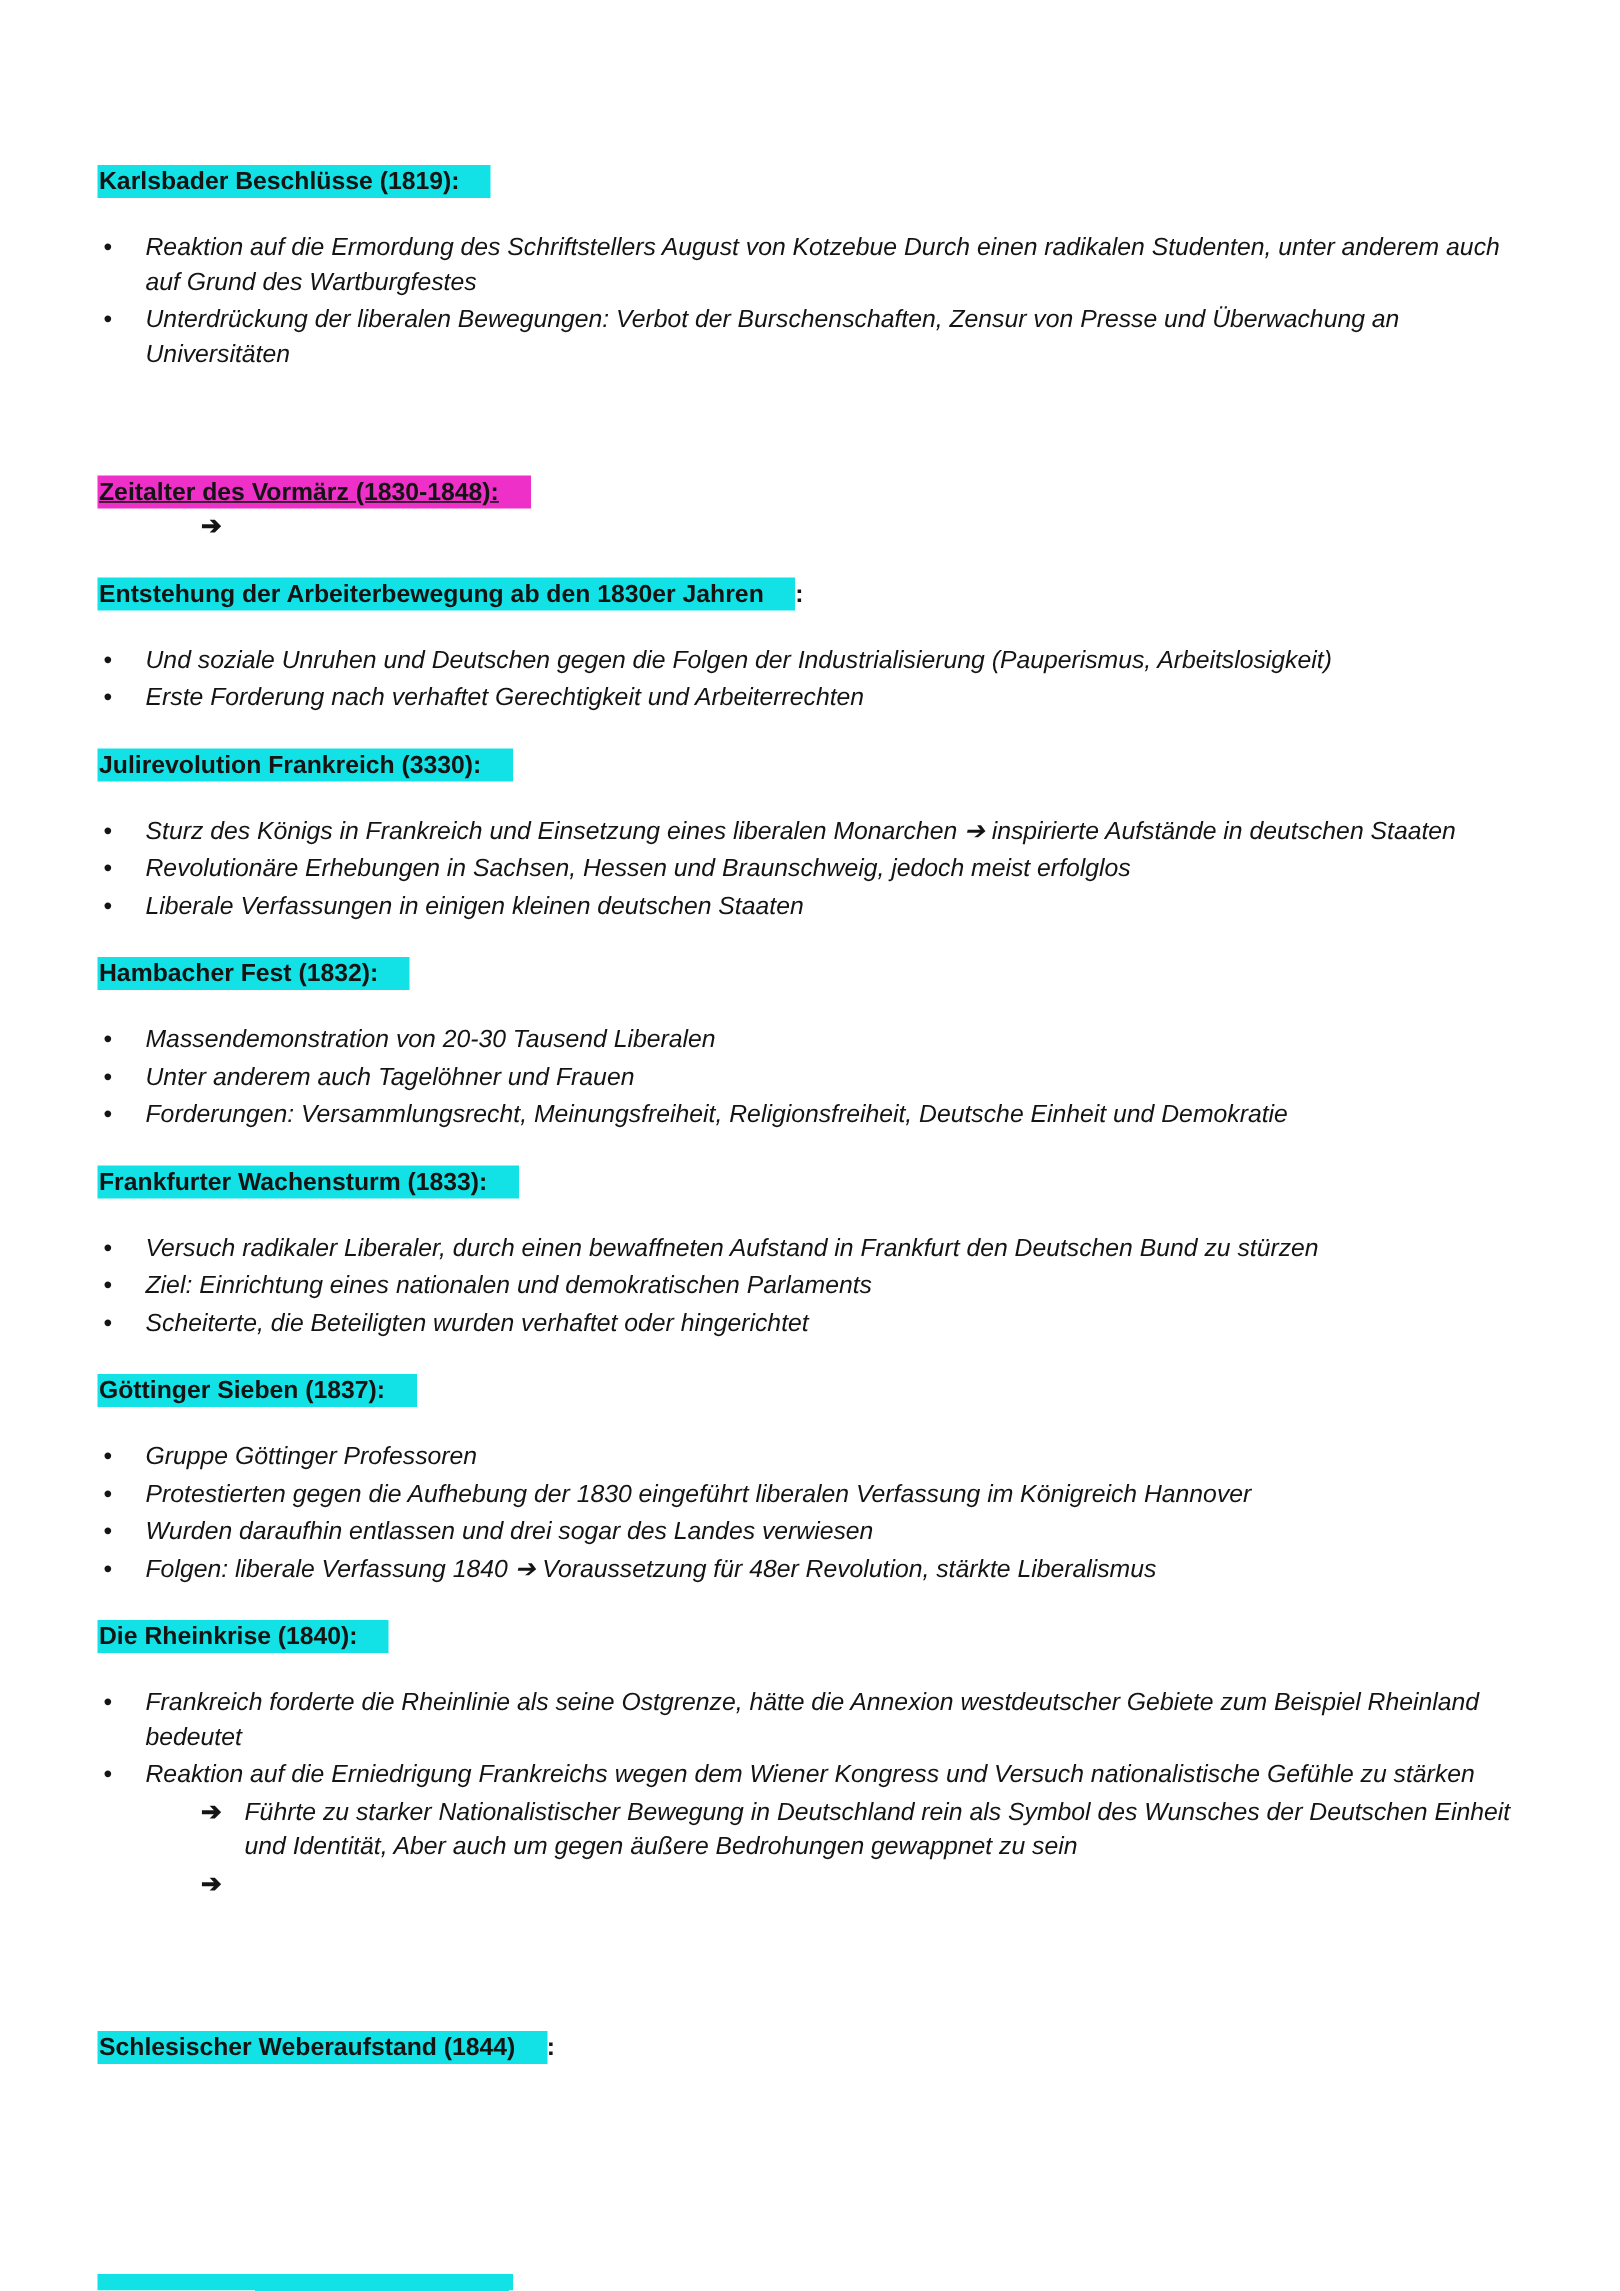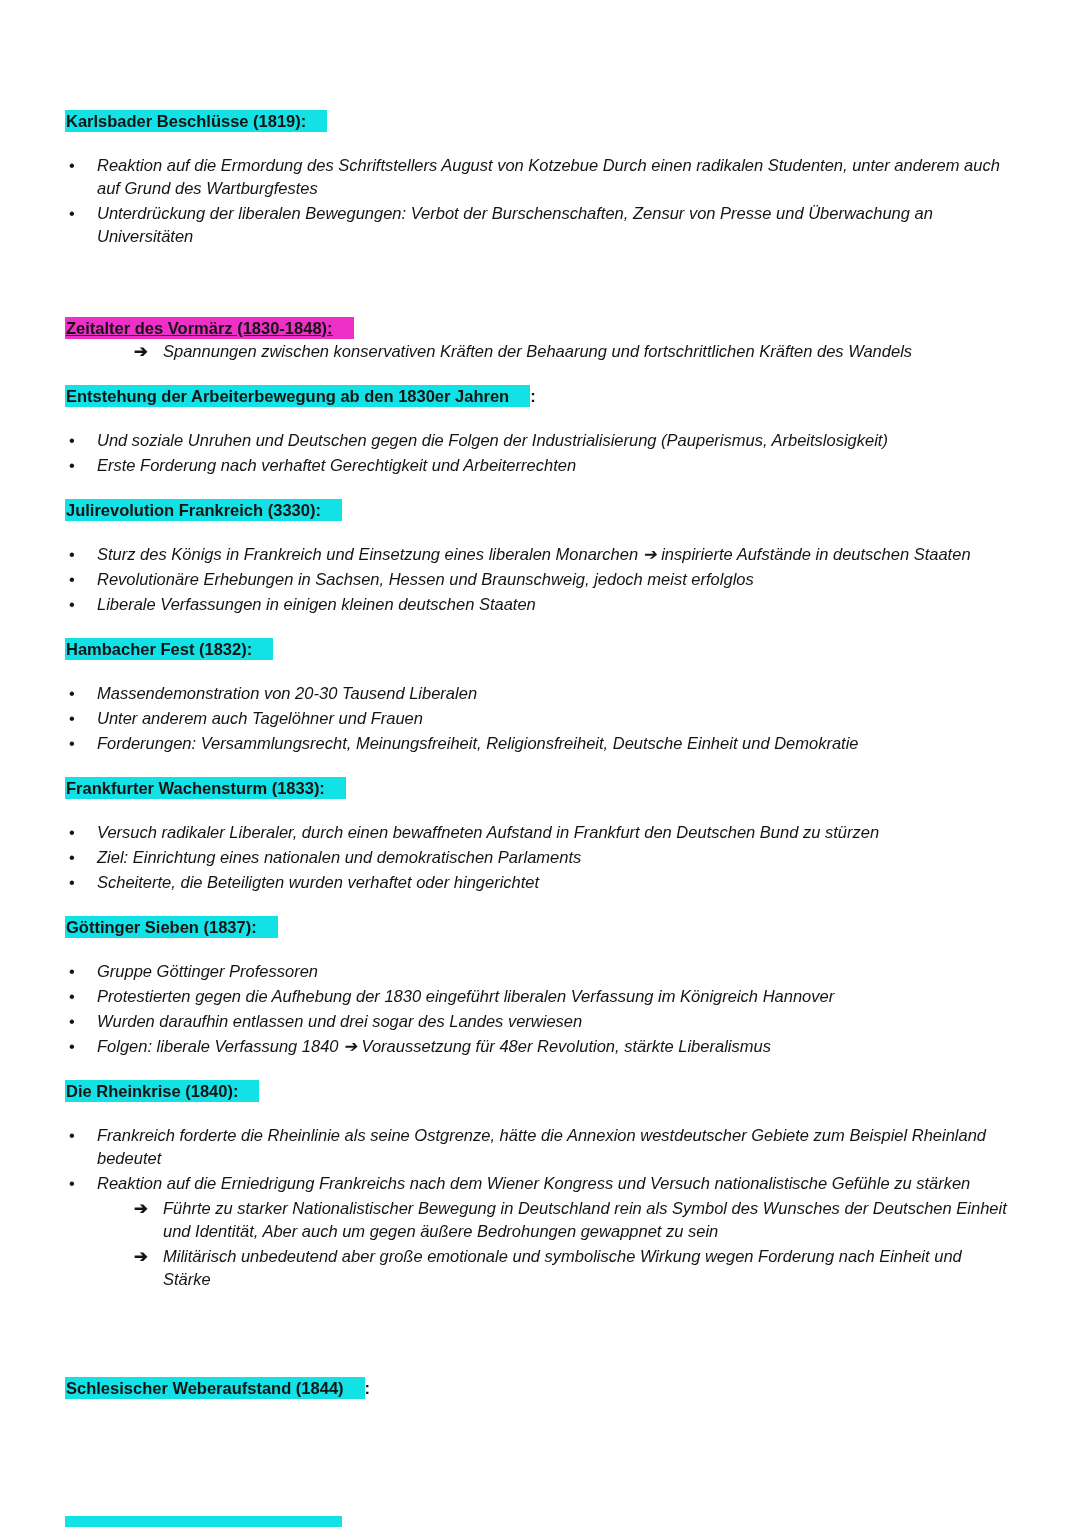--- a/index.html
+++ b/index.html
@@ -69,21 +69,20 @@
         </div>
         <div class="item">
           <span class="marker">•</span>
           <span class="text">Unterdrückung der liberalen Bewegungen: Verbot der Burschenschaften, Zensur von Presse und Überwachung an Universitäten</span>
         </div>
       </div>
       <div class="section gap-large tight">
         <div class="heading"><span class="hl hl-magenta underline">Zeitalter des Vormärz (1830-1848):</span></div>
         <div class="item arrow">
           <span class="marker">➔</span>
-          <span class="text">Spannungen zwischen konservativen Kräften der Behaarung und fortschrittlichen Kräften des Wandels</span>
         </div>
       </div>
       <div class="section">
         <div class="heading"><span class="hl hl-cyan">Entstehung der Arbeiterbewegung ab den 1830er Jahren</span><span>:</span></div>
         <div class="item">
           <span class="marker">•</span>
           <span class="text">Und soziale Unruhen und Deutschen gegen die Folgen der Industrialisierung (Pauperismus, Arbeitslosigkeit)</span>
         </div>
         <div class="item">
           <span class="marker">•</span>
@@ -155,29 +154,28 @@
         </div>
       </div>
       <div class="section">
         <div class="heading"><span class="hl hl-cyan">Die Rheinkrise (1840):</span></div>
         <div class="item">
           <span class="marker">•</span>
           <span class="text">Frankreich forderte die Rheinlinie als seine Ostgrenze, hätte die Annexion westdeutscher Gebiete zum Beispiel Rheinland bedeutet</span>
         </div>
         <div class="item">
           <span class="marker">•</span>
-          <span class="text">Reaktion auf die Erniedrigung Frankreichs nach dem Wiener Kongress und Versuch nationalistische Gefühle zu stärken</span>
+          <span class="text">Reaktion auf die Erniedrigung Frankreichs wegen dem Wiener Kongress und Versuch nationalistische Gefühle zu stärken</span>
         </div>
         <div class="item arrow">
           <span class="marker">➔</span>
           <span class="text">Führte zu starker Nationalistischer Bewegung in Deutschland rein als Symbol des Wunsches der Deutschen Einheit und Identität, Aber auch um gegen äußere Bedrohungen gewappnet zu sein</span>
         </div>
         <div class="item arrow">
           <span class="marker">➔</span>
-          <span class="text">Militärisch unbedeutend aber große emotionale und symbolische Wirkung wegen Forderung nach Einheit und Stärke</span>
         </div>
       </div>
       <div class="section gap-xlarge">
         <div class="heading"><span class="hl hl-cyan">Schlesischer Weberaufstand (1844)</span><span>:</span></div>
       </div>
     </div>
 </div>
 
 <div class="partial-bar"></div>
 

